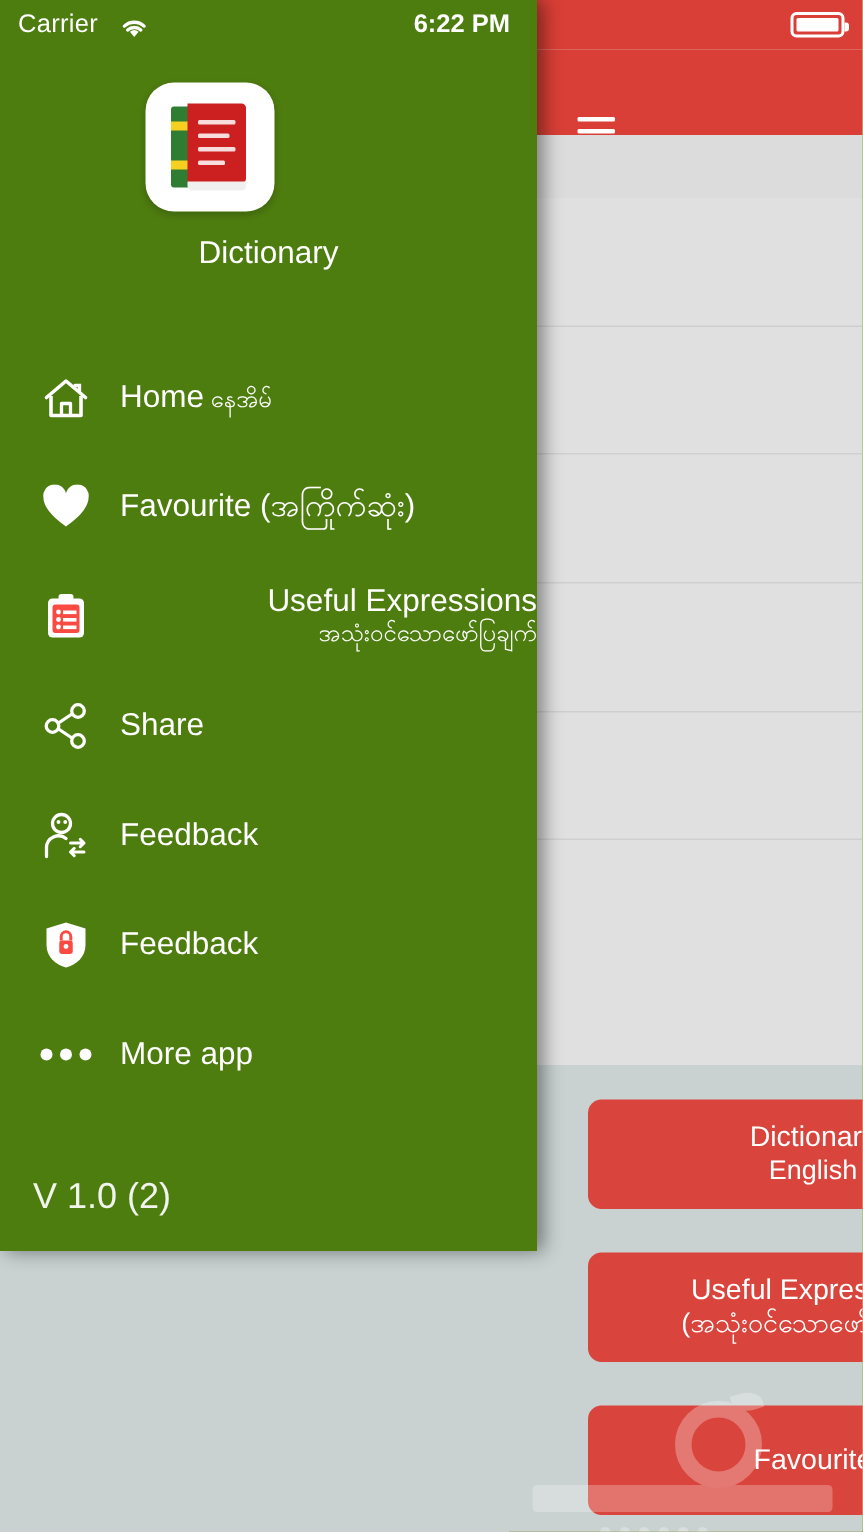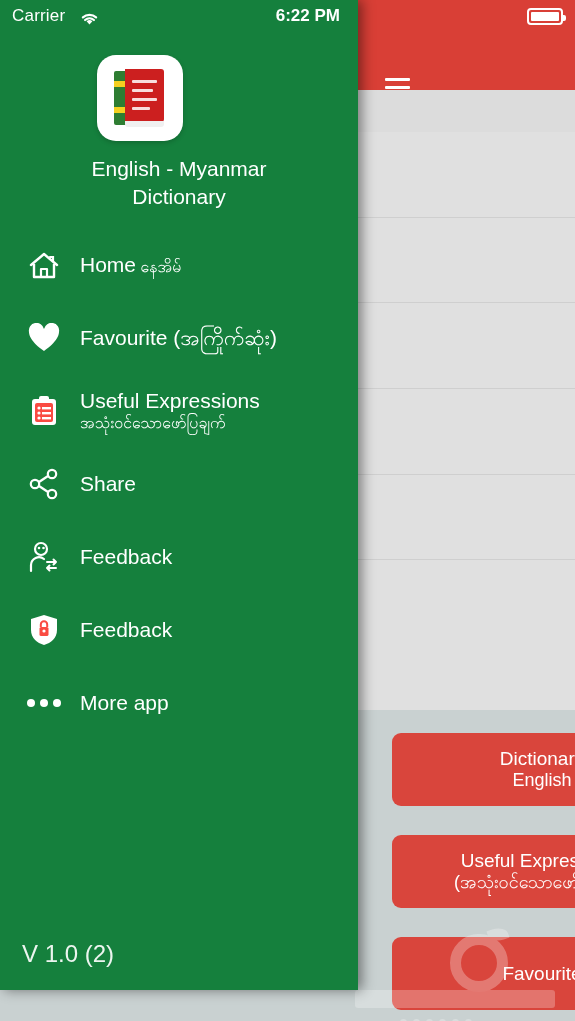--- a/index.html
+++ b/index.html
@@ -104,22 +104,22 @@
   #watermark .wm-dots {
     position:absolute; left:55px; top:80px; width:110px; height:7px;
   }
   #watermark .wm-dots span {
     display:inline-block; width:7px; height:7px; border-radius:50%;
     background:#ffffff; margin-right:6px;
   }
 
   
   #drawer {
-    position:absolute; left:0; top:0; width:358px; height:990px;
-    background:#15803d;
+    position:absolute; left:0; top:0; width:358px; height:834px;
+    background:#4d7c0f;
     box-shadow:4px 0 12px rgba(0,0,0,.45);
     z-index:5;
   }
   #drawer-statusbar {
     position:absolute; left:0; top:0; width:358px; height:33px;
   }
   #carrier-label {
     position:absolute; left:12px; top:6px;
     font-size:17px; color:#ffffff; letter-spacing:.2px;
   }
@@ -163,21 +163,21 @@
     position:absolute; left:11px; top:52px; width:39px; height:6px;
     background:#f0f0f0; border-radius:0 0 3px 3px;
   }
   #app-name {
     position:absolute; left:0; top:155px; width:358px;
     text-align:center; color:#ffffff; font-size:21px; line-height:1.35;
   }
   #menu { position:absolute; left:0; top:228px; width:358px; }
   .menu-item {
     position:relative; height:73px; padding-left:22px;
-    display:flex; align-items:center;
+    display:flex; align-items:center;text-align:right;
   }
   .menu-item .mi-icon {
     width:44px; min-width:44px; height:40px; margin-right:14px;
     display:flex; align-items:center; justify-content:center;
   }
   .menu-item .mi-text { color:#ffffff; }
   .menu-item .mi-label { font-size:21px; line-height:1.2; white-space:nowrap; }
   .menu-item .mi-sub { font-size:16px; line-height:1.3; white-space:nowrap; }
   #version-label {
     position:absolute; left:22px; bottom:22px;
@@ -276,21 +276,20 @@
         <span class="ln l1"></span>
           <span class="ln l2"></span>
         <span class="ln l3"></span>
           <span class="ln l4"></span>
       </div>
       <div class="pages"></div>
     </div>
   </div>
 
   <div id="app-name">
-    <div>English - Myanmar</div>
     <div>Dictionary</div>
   </div>
 
   <div id="menu">
 
     <div class="menu-item">
       <span class="mi-icon">
         <svg width="32" height="30" viewBox="0 0 32 30">
           <path d="M3 15 L16 4 L29 15" stroke="#fff" stroke-width="2.4" fill="none" stroke-linecap="round" stroke-linejoin="round"></path>
           <path d="M6 14 V27 H26 V14" stroke="#fff" stroke-width="2.4" fill="none" stroke-linejoin="round"></path>

